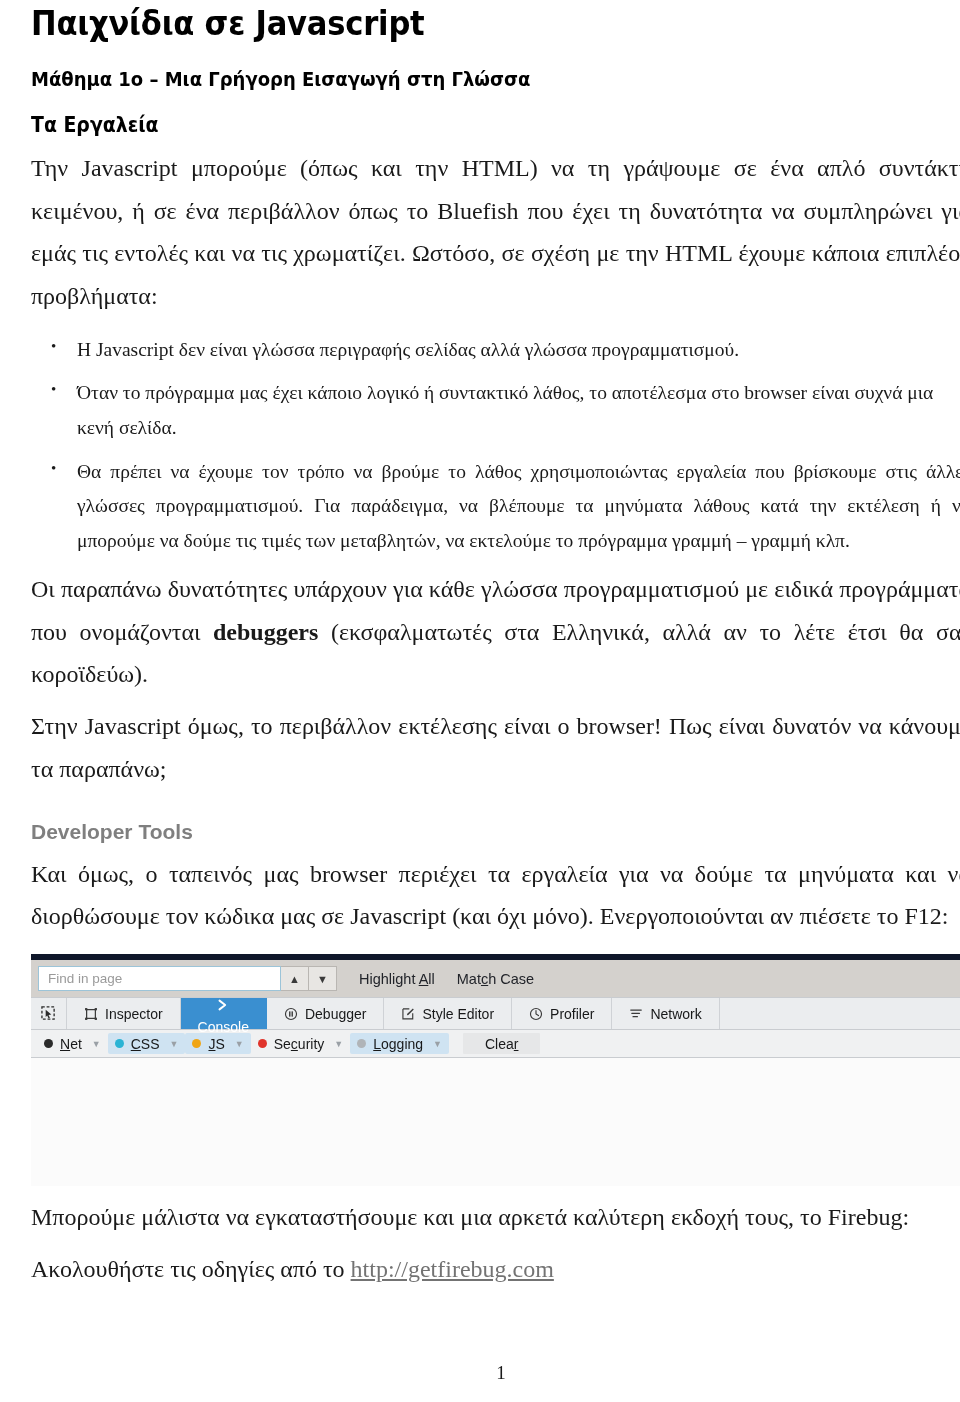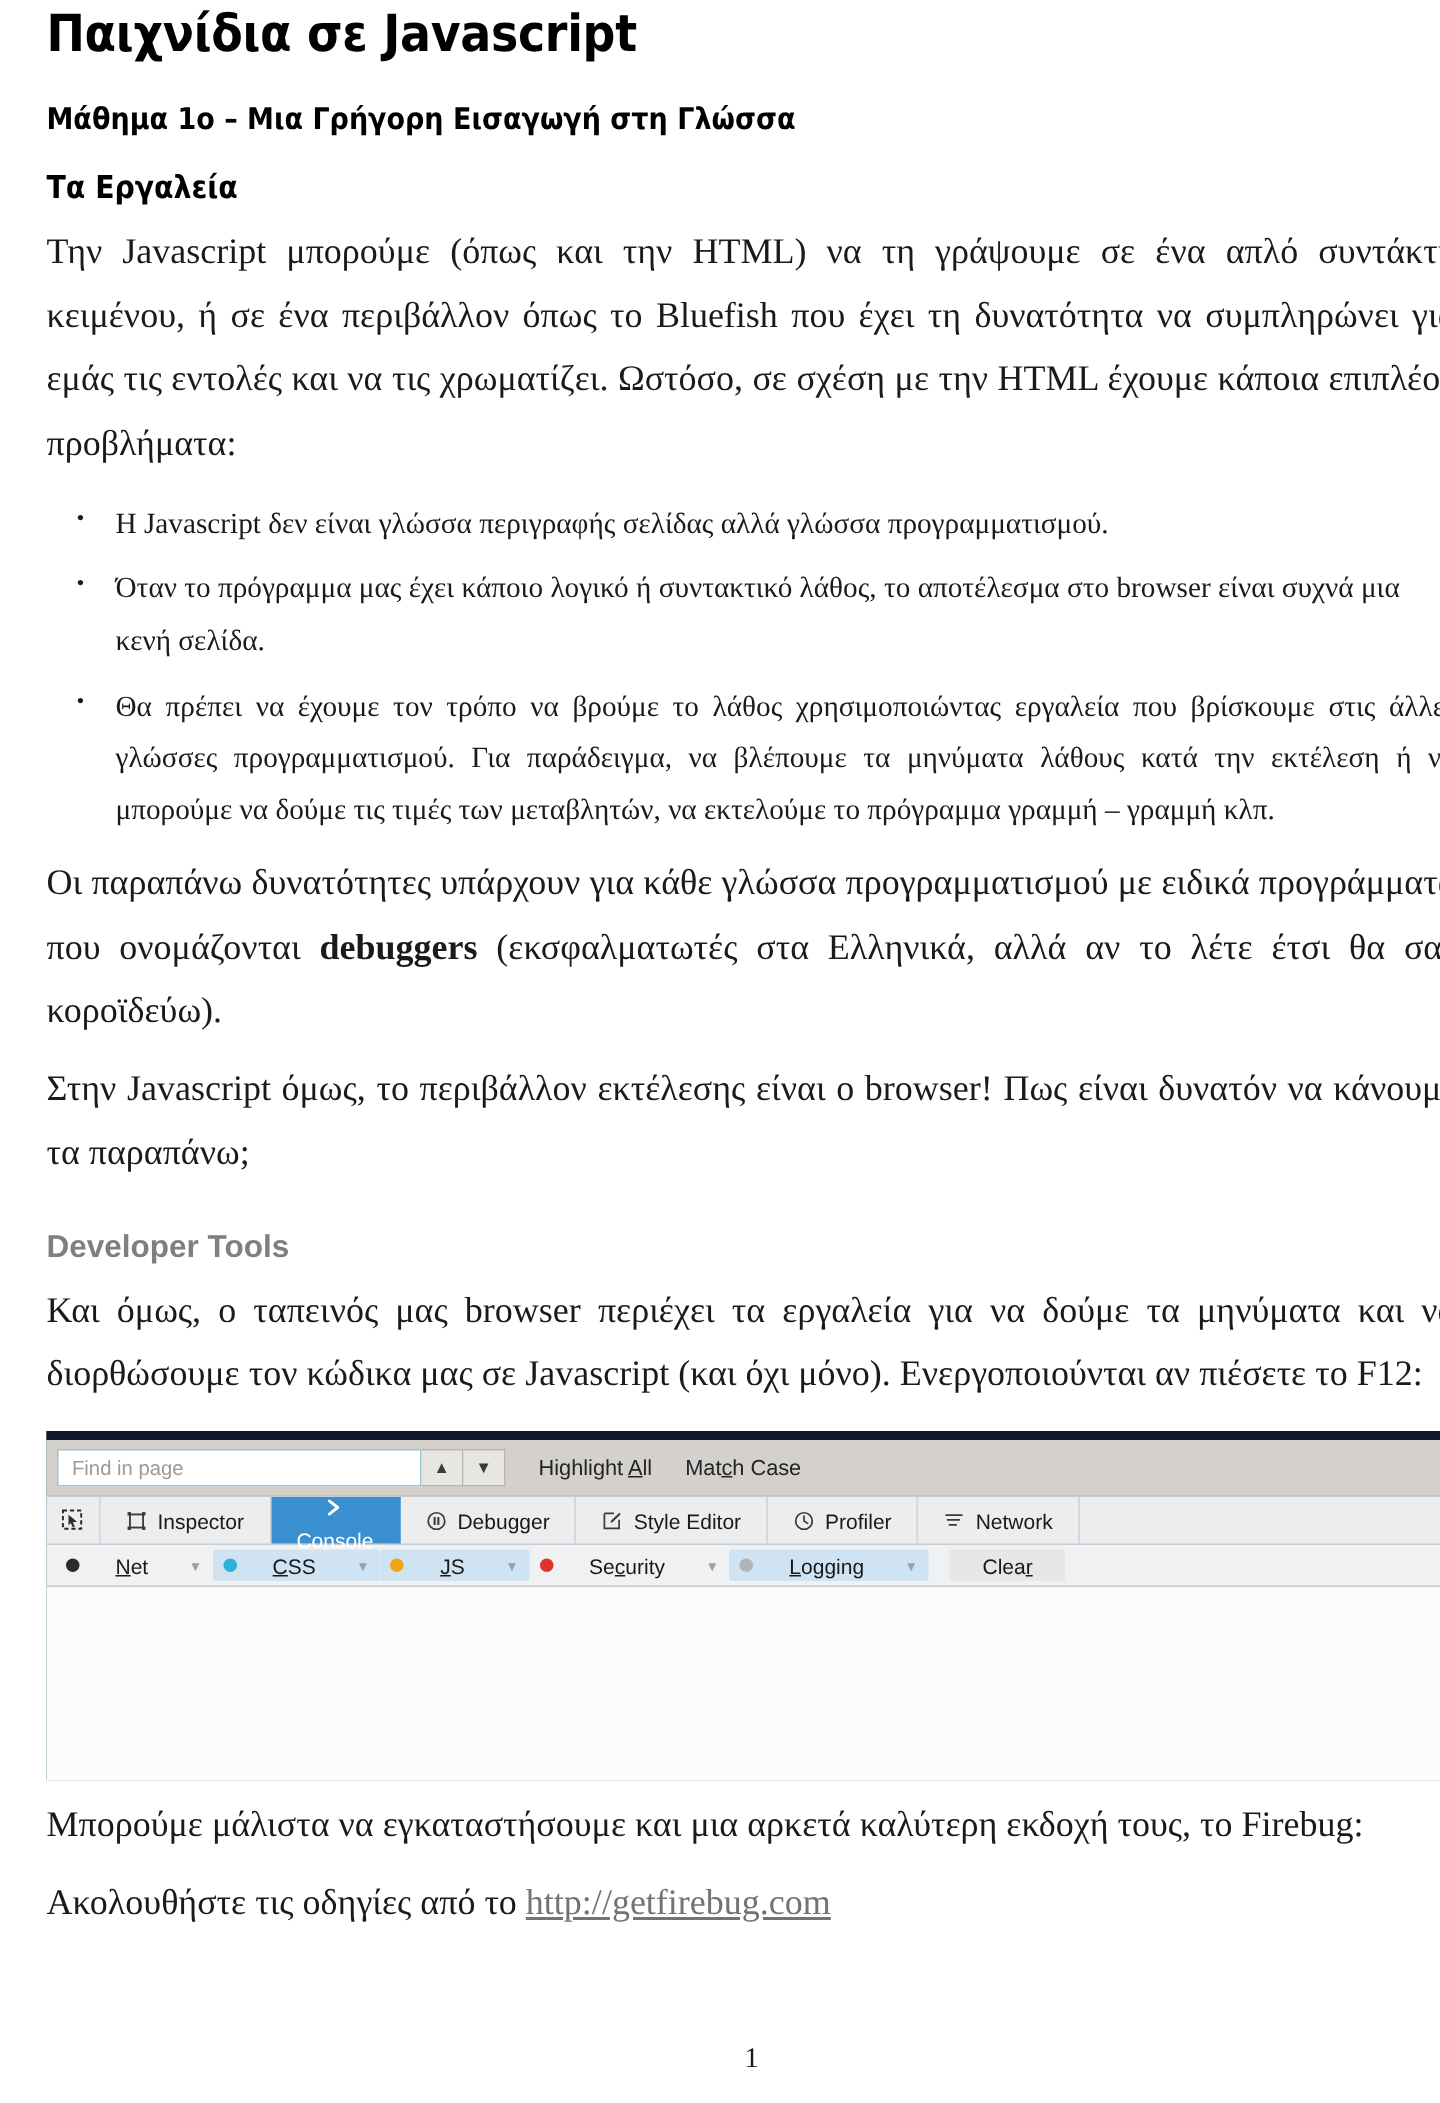--- a/index.html
+++ b/index.html
@@ -198,21 +198,21 @@
     background: #f0f1f2;
     border-bottom: 1px solid #c9ccd0;
     font-family: "Liberation Sans", "DejaVu Sans", sans-serif;
     font-size: 14px;
     color: #18191a;
     padding-left: 6px;
   }
   .filt {
     display: flex;
     align-items: center;
-    gap: 24px;
+    gap: 7px;
     padding: 0 7px;
     height: 21px;
     border-radius: 2px;
     text-align: right;
   }
   .filt.on { background: #cfe3f2; }
   .filt .dot {
     width: 9px; height: 9px; border-radius: 50%;
     display: inline-block;
   }

